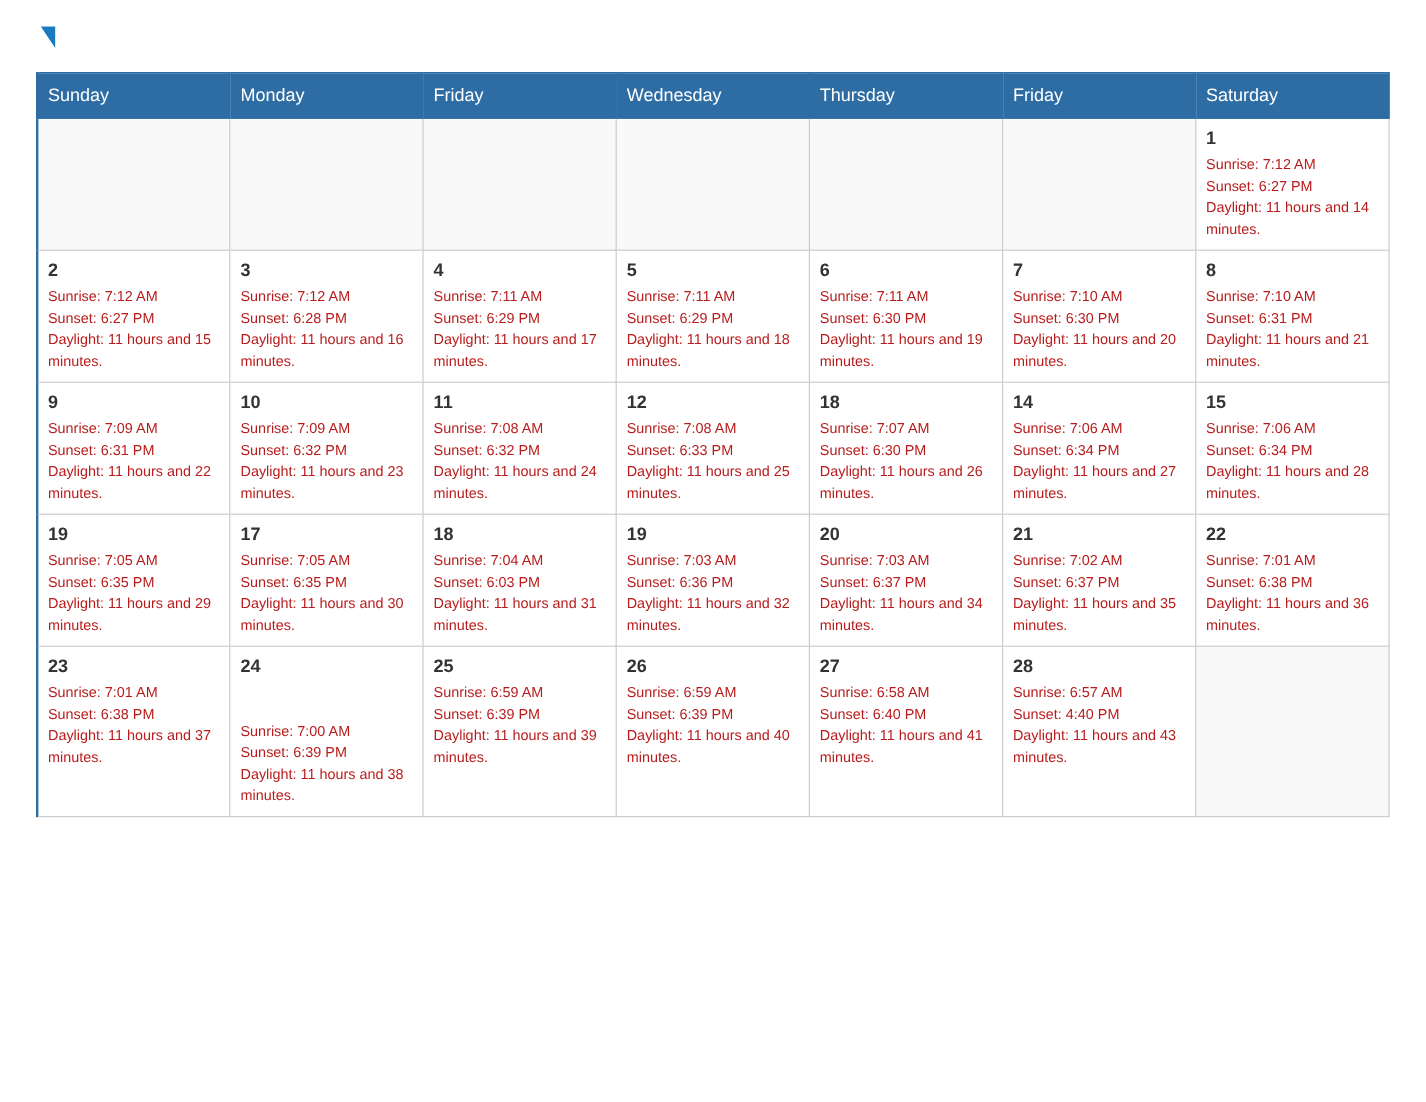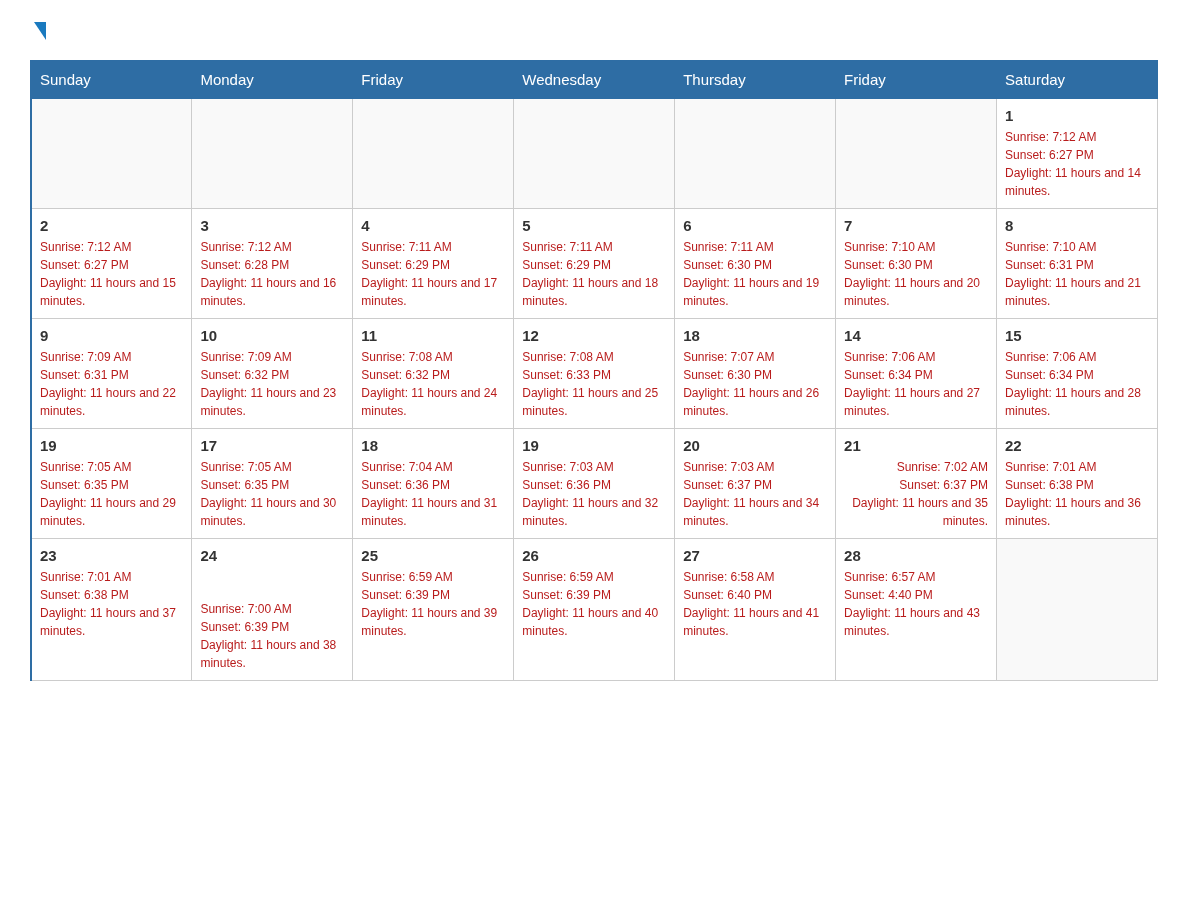--- a/index.html
+++ b/index.html
@@ -245,38 +245,38 @@
         </td>
         <td>
           <span class="day-number">17</span>
           <div class="day-info" style="white-space: pre-line;">Sunrise: 7:05 AM
 Sunset: 6:35 PM
 Daylight: 11 hours and 30 minutes.</div>
         </td>
         <td>
           <span class="day-number">18</span>
           <div class="day-info" style="white-space: pre-line;">Sunrise: 7:04 AM
-Sunset: 6:36 PM
+Sunset: 6:03 PM
 Daylight: 11 hours and 31 minutes.</div>
         </td>
         <td>
           <span class="day-number">19</span>
           <div class="day-info" style="white-space: pre-line;">Sunrise: 7:03 AM
 Sunset: 6:36 PM
 Daylight: 11 hours and 32 minutes.</div>
         </td>
         <td>
           <span class="day-number">20</span>
           <div class="day-info" style="white-space: pre-line;">Sunrise: 7:03 AM
 Sunset: 6:37 PM
 Daylight: 11 hours and 34 minutes.</div>
         </td>
         <td>
           <span class="day-number">21</span>
-          <div class="day-info" style="white-space: pre-line; text-align: right;">Sunrise: 7:02 AM
+          <div class="day-info" style="white-space: pre-line;">Sunrise: 7:02 AM
 Sunset: 6:37 PM
 Daylight: 11 hours and 35 minutes.</div>
         </td>
         <td>
           <span class="day-number">22</span>
           <div class="day-info" style="white-space: pre-line;">Sunrise: 7:01 AM
 Sunset: 6:38 PM
 Daylight: 11 hours and 36 minutes.</div>
         </td>
       </tr>

